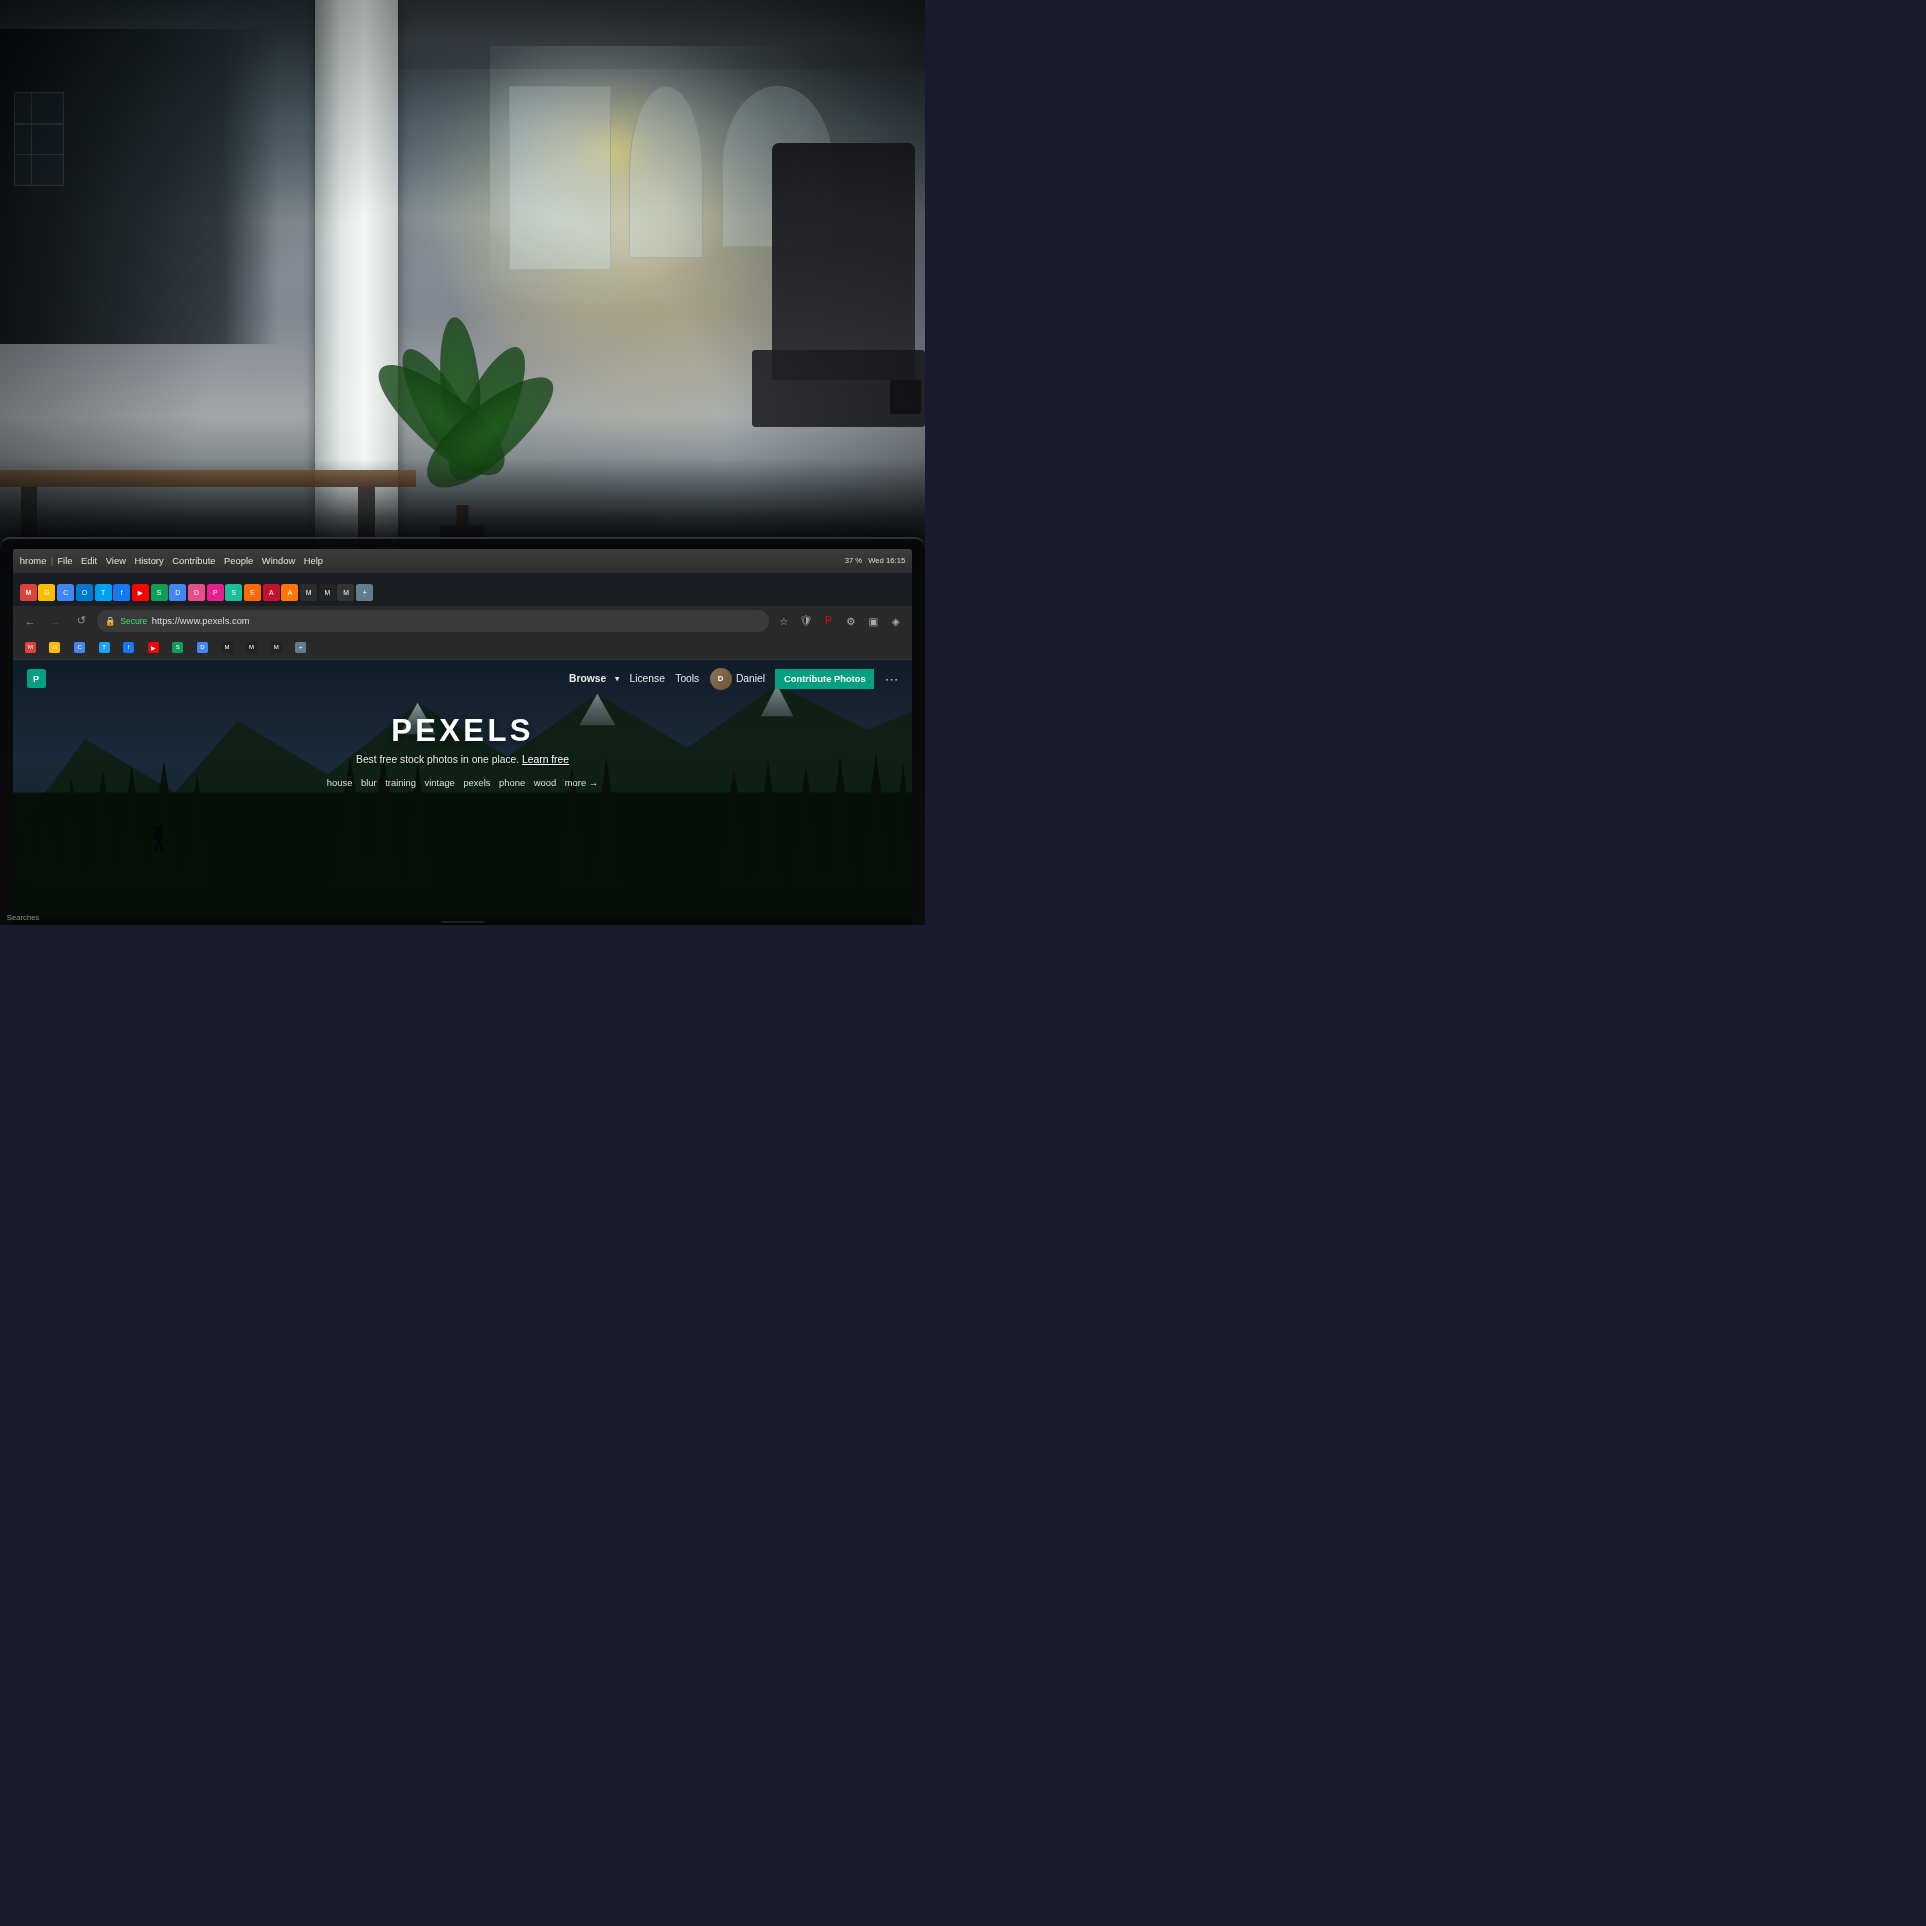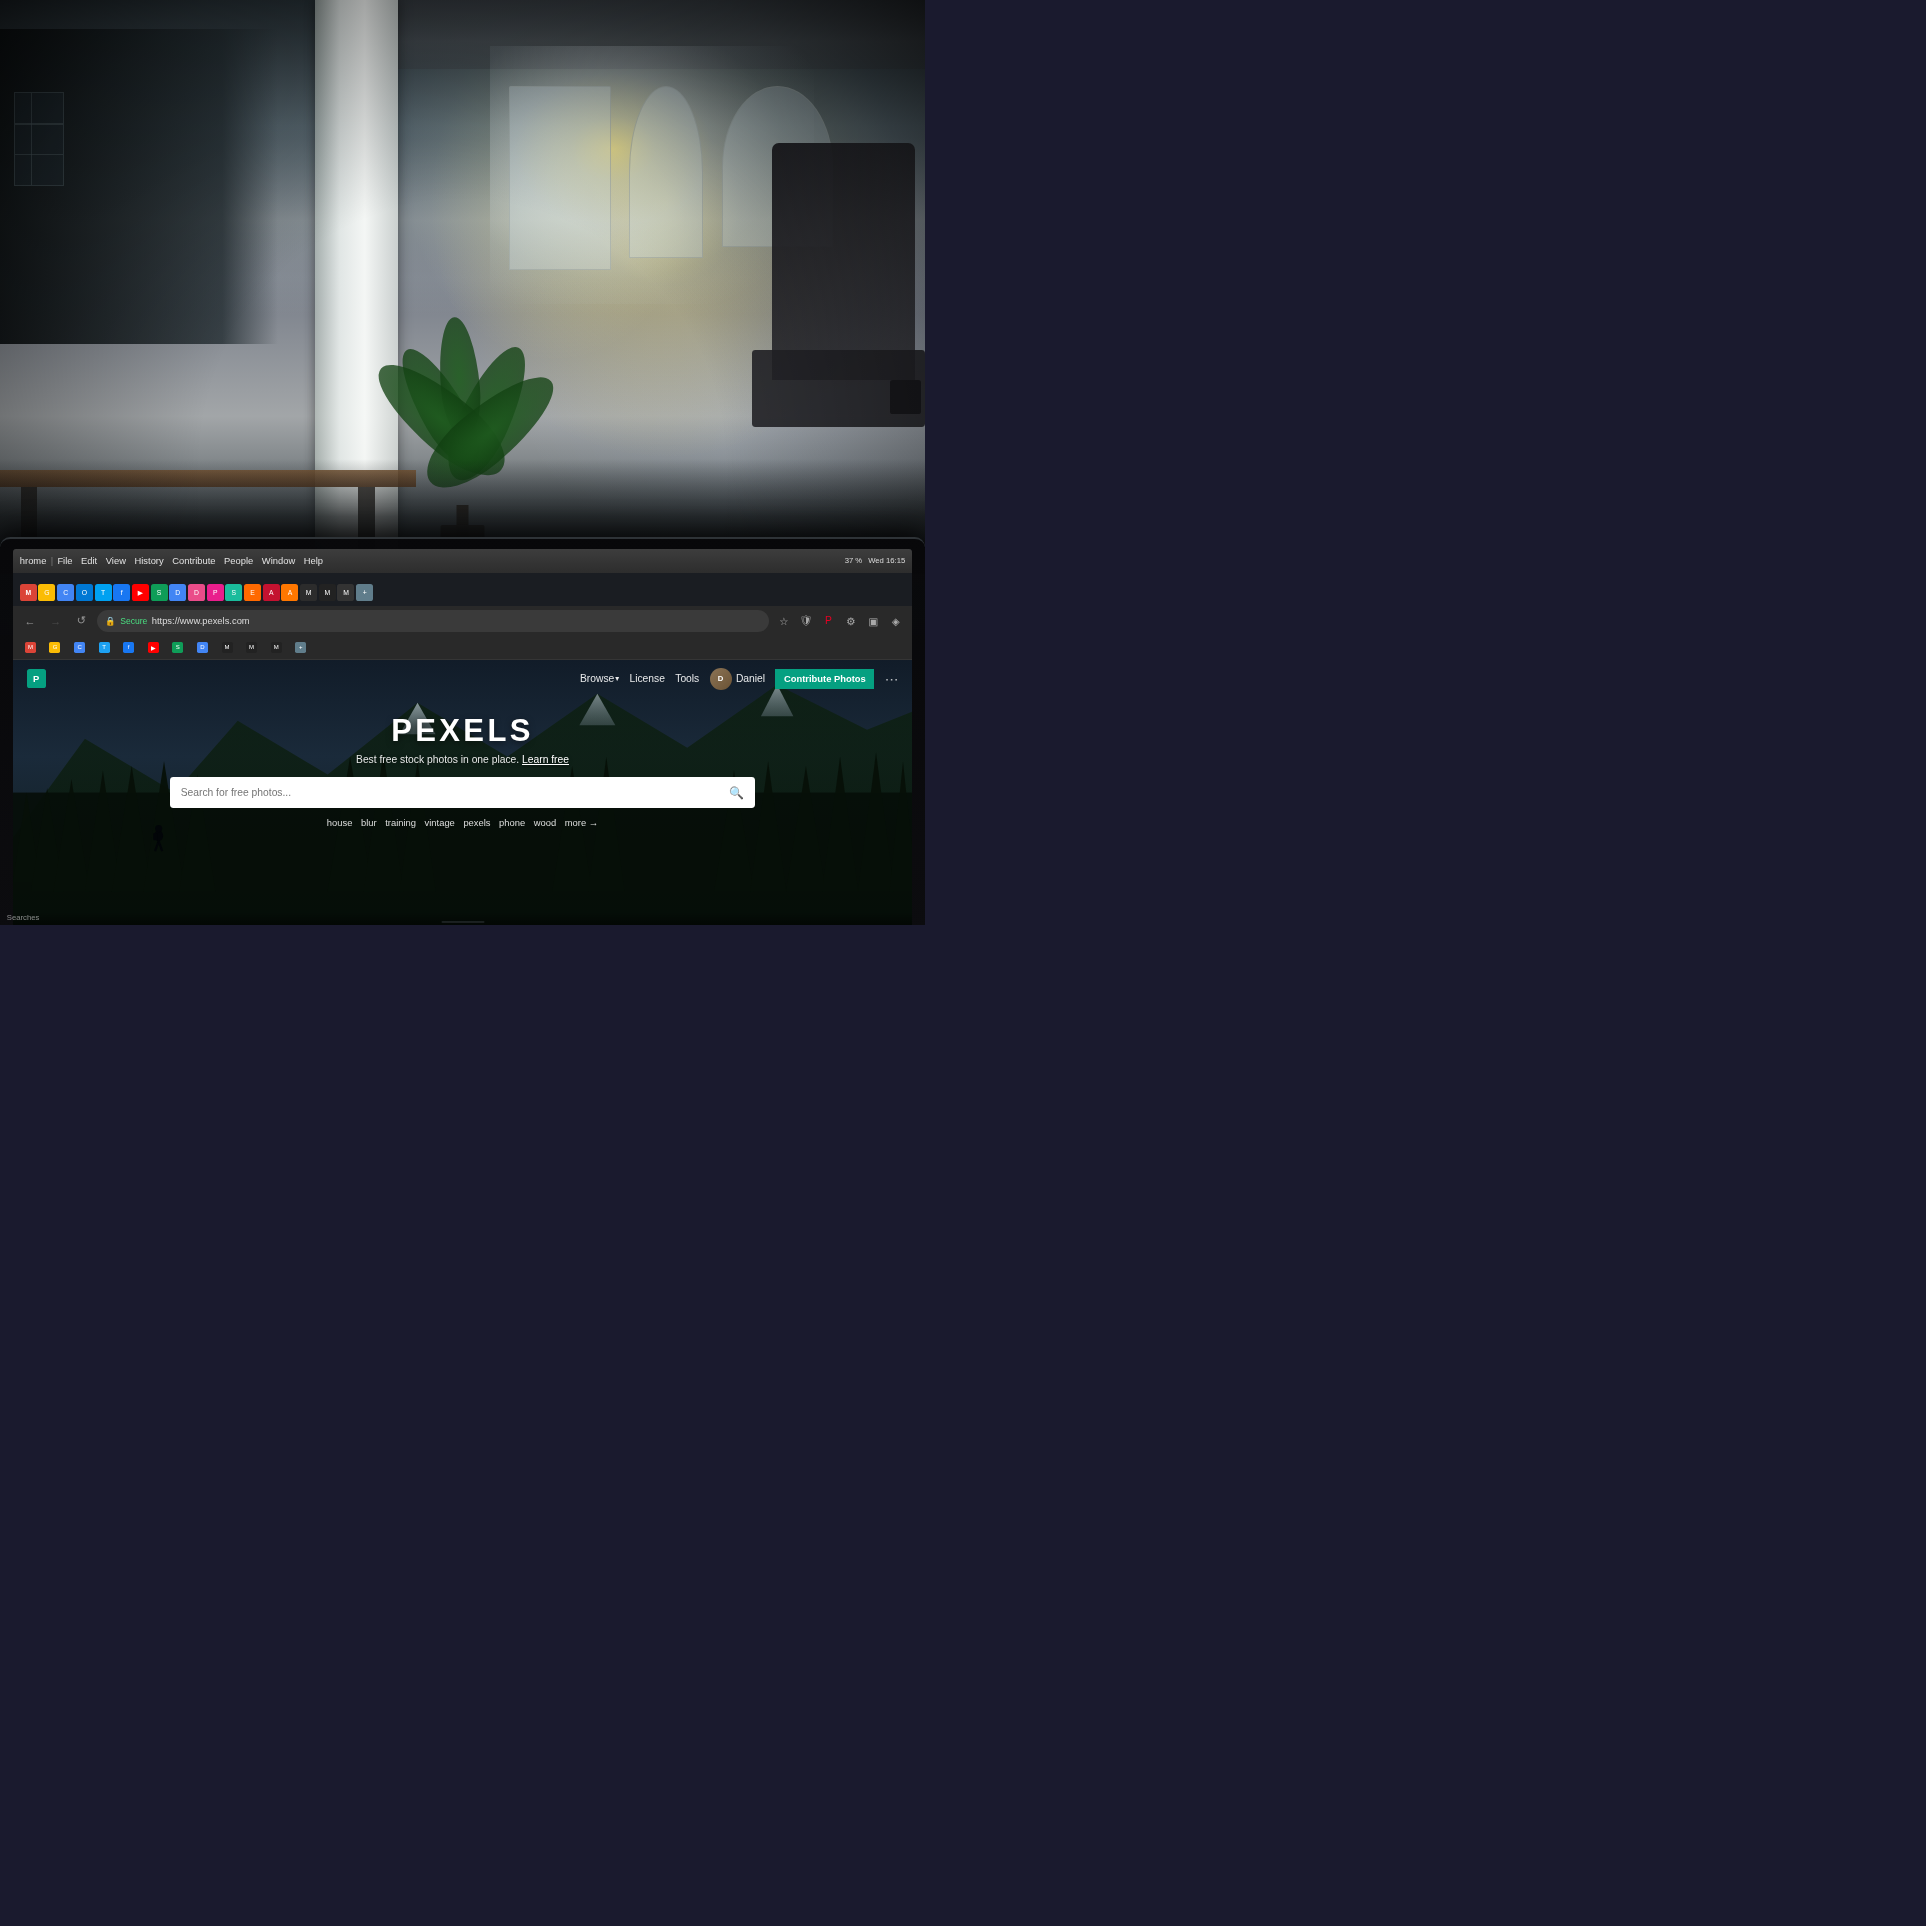--- a/index.html
+++ b/index.html
@@ -570,21 +570,22 @@
     .nav-link {
       color: rgba(255,255,255,0.9);
       font-size: 10.3px;
       text-decoration: none;
       cursor: pointer;
     }
 
     .nav-link-browse {
       display: flex;
       align-items: center;
-      gap: 1px;
+      gap: 9px;
+      font-weight: bold;
     }
 
     .nav-avatar {
       width: 22px;
       height: 22px;
       border-radius: 50%;
       background: linear-gradient(135deg, #8B7355, #6B5335);
       display: flex;
       align-items: center;
       justify-content: center;
@@ -1089,24 +1090,20 @@
           </div>
         </div>
 
         <div class="hero-content">
           <h1 class="pexels-title">PEXELS</h1>
           <p class="pexels-subtitle">
             <span>Best free stock photos in one place.</span>
             <a href="#">Learn free</a>
           </p>
 
-          <div class="search-container">
-            <input class="search-input" type="text" placeholder="Search for free photos..." style="">
-            <span class="search-icon-btn">🔍</span>
-          </div>
 
           <div class="search-tags">
             <a class="search-tag">house</a>
             <a class="search-tag">blur</a>
             <a class="search-tag">training</a>
             <a class="search-tag">vintage</a>
             <a class="search-tag">pexels</a>
             <a class="search-tag">phone</a>
             <a class="search-tag">wood</a>
             <a class="search-tag more-tag">more →</a>

